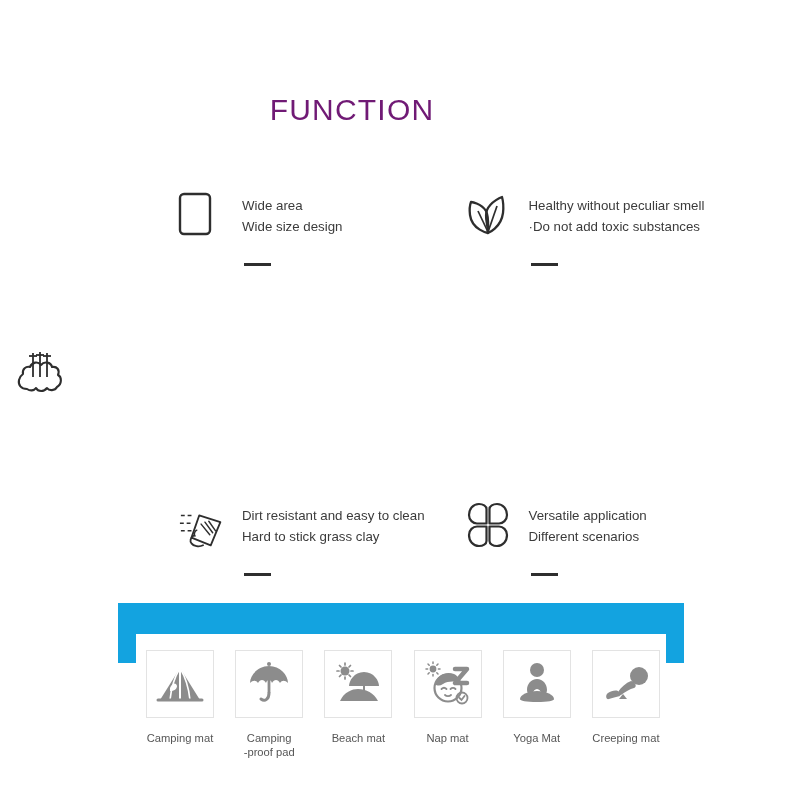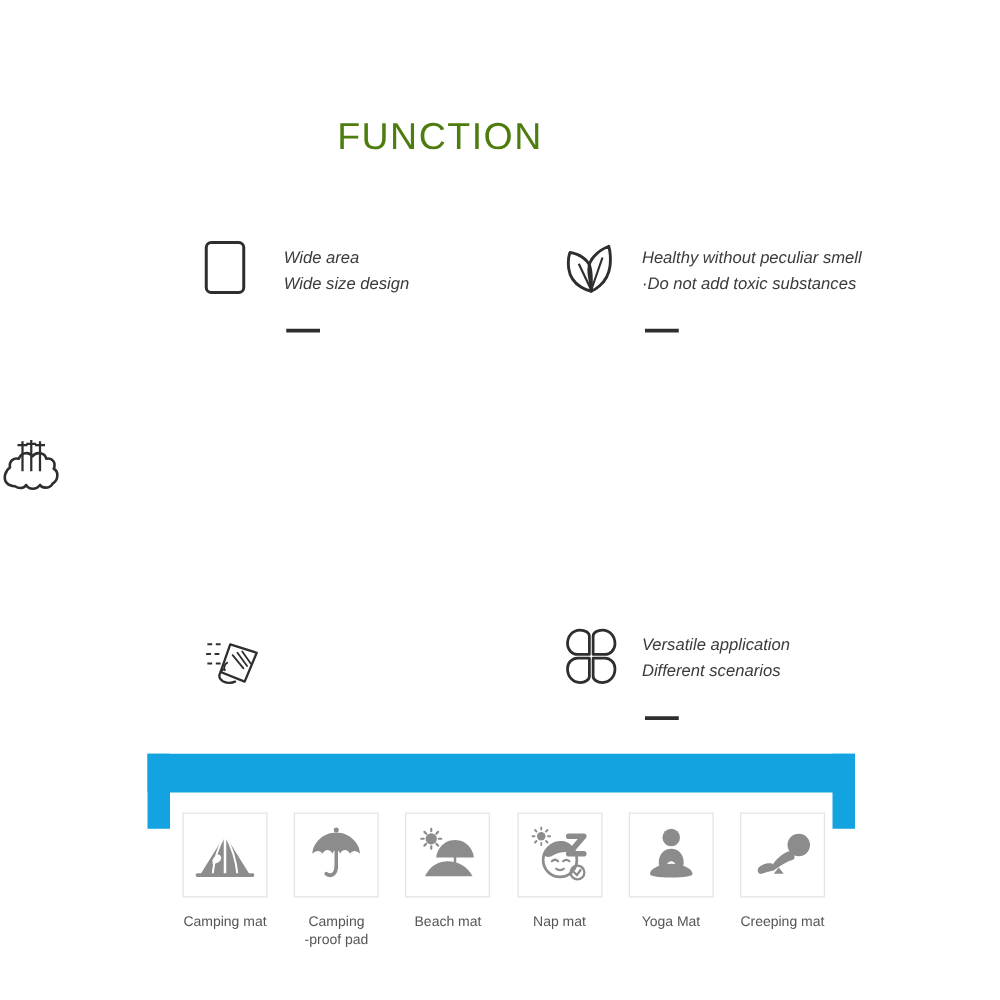--- a/index.html
+++ b/index.html
@@ -18,31 +18,30 @@
 
   
   .page-title {
     position: absolute;
     top: 93px;
     left: 0;
     width: 704px;
     text-align: center;
     font-size: 30px;
     letter-spacing: 1.2px;
-    color: #4d7c0f;
+    color: #701a75;
     font-weight: 400;
   }
 
   
   .features {
     position: absolute;
     top: 190px;
-    left: 0;
+    left: 15px;
     width: 736px;
-    font-style: italic;
   }
   .feature-row {
     display: flex;
     height: 155px;
   }
   .feature {
     display: flex;
     align-items: flex-start;
   }
   .feature.col-left  { width: 290px; margin-left: 163px; }
@@ -195,20 +194,25 @@
       <div class="feature-icon">
         <svg width="54" height="50" viewBox="0 0 54 50">
           <path d="M22 13 L44 20 L34 44 L14 36 Z" fill="none" stroke="#2e2e2e" stroke-width="1.9" stroke-linejoin="round"></path>
           <path d="M16 34 C13 36 12 40 14 42 C16 45 22 46 26 44" fill="none" stroke="#2e2e2e" stroke-width="1.9" stroke-linecap="round"></path>
           <path d="M24 22 L33 33 M28 20 L36 31 M32 19 L39 29" stroke="#2e2e2e" stroke-width="1.5" stroke-linecap="round"></path>
           <path d="M20 28 C17 29 16 33 18 35" fill="none" stroke="#2e2e2e" stroke-width="1.6"></path>
           <line x1="3" y1="13" x2="17" y2="13" stroke="#2e2e2e" stroke-width="1.6" stroke-dasharray="4 3"></line>
           <line x1="2" y1="21" x2="15" y2="21" stroke="#2e2e2e" stroke-width="1.6" stroke-dasharray="4 3"></line>
           <line x1="3" y1="29" x2="14" y2="29" stroke="#2e2e2e" stroke-width="1.6" stroke-dasharray="4 3"></line>
         </svg>
+      </div>
+      <div class="feature-body">
+        <div class="feature-line">Dirt resistant and easy to clean</div>
+        <div class="feature-line">Hard to stick grass clay</div>
+        <div class="feature-dash"></div>
       </div>
     </div>
 
     <div class="feature col-right">
       <div class="feature-icon">
         <svg width="46" height="46" viewBox="0 0 46 46">
           <path d="M21.5 21.5 L21.5 7 C21.5 4 18 2 14 2 C8 2 4 7 4 13 C4 18 8 21.5 12 21.5 Z" fill="none" stroke="#2e2e2e" stroke-width="2.2" stroke-linejoin="round"></path>
           <path d="M24.5 21.5 L24.5 7 C24.5 4 28 2 32 2 C38 2 42 7 42 13 C42 18 38 21.5 34 21.5 Z" fill="none" stroke="#2e2e2e" stroke-width="2.2" stroke-linejoin="round"></path>
           <path d="M21.5 24.5 L21.5 39 C21.5 42 18 44 14 44 C8 44 4 39 4 33 C4 28 8 24.5 12 24.5 Z" fill="none" stroke="#2e2e2e" stroke-width="2.2" stroke-linejoin="round"></path>
           <path d="M24.5 24.5 L24.5 39 C24.5 42 28 44 32 44 C38 44 42 39 42 33 C42 28 38 24.5 34 24.5 Z" fill="none" stroke="#2e2e2e" stroke-width="2.2" stroke-linejoin="round"></path>

